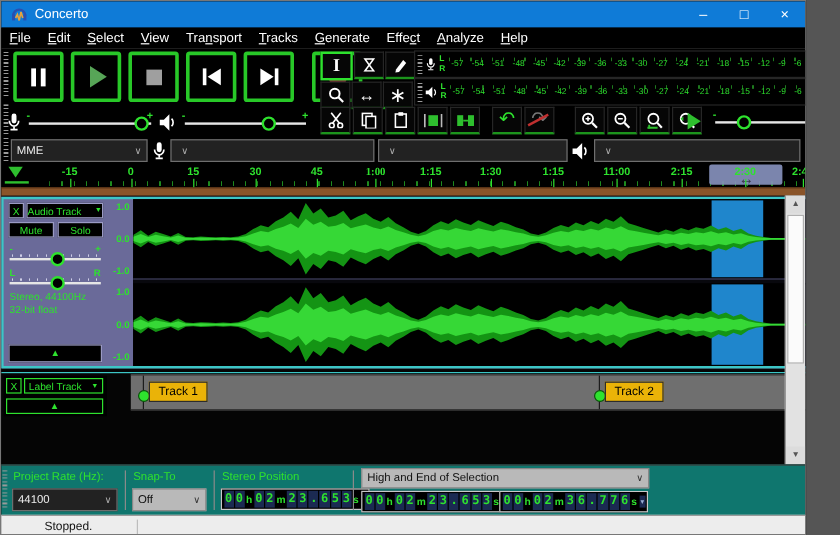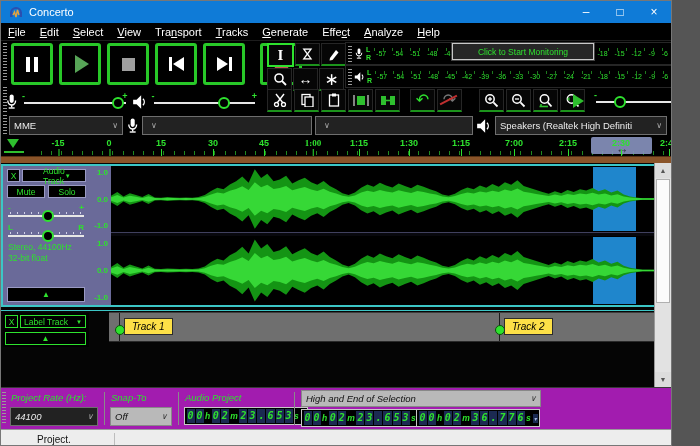--- a/index.html
+++ b/index.html
@@ -73,21 +73,21 @@
   .ruler-pin{position:absolute;left:6px;top:2px;width:0;height:0;border:6px solid transparent;border-bottom:0;border-top:9px solid #2ebf2e;}
   .pin-line{position:absolute;left:3px;top:14px;width:20px;height:2px;background:#2ebf2e;}
   .ruler-sel{position:absolute;top:0;height:17px;background:rgba(134,144,188,0.92);border-radius:2px;z-index:1;display:flex;align-items:flex-end;justify-content:center;}
   .ruler-sel .arrow{color:#3a3a4a;font-size:13px;line-height:10px;letter-spacing:-1px;}
   .ruler-brown{position:absolute;top:19px;left:0;right:0;height:7px;background:#8a5429;border-top:1px solid #553015;}
   
   .track-area{position:absolute;top:162px;left:0;right:0;height:224px;background:#050505;}
   .audio-track{position:absolute;top:1px;left:0;width:681px;height:143px;border:2px solid #3cc6c6;background:#6a6a99;box-sizing:border-box;}
   .tpanel{position:absolute;left:0;top:0;width:86px;height:100%;}
   .gbtn{position:absolute;background:#000;color:#2ee22e;border:1px solid #9a9ac4;font-size:8.5px;display:flex;align-items:center;justify-content:center;box-sizing:border-box;}
-  .tmenu{justify-content:space-between;padding:0 20px;}
+  .tmenu{justify-content:space-between;padding:0 0;}
   .tslider{position:absolute;left:5px;width:76px;height:16px;}
   .tslider .track{position:absolute;left:0;right:0;top:9px;height:2px;background:#e6e6e6;}
   .tslider .ticks{position:absolute;left:2px;right:2px;top:6px;height:2px;background:repeating-linear-gradient(90deg,#cfcfe8 0 1px,transparent 1px 7px);}
   .tslider .end-l{position:absolute;left:0;top:-3px;color:#2ee22e;font-size:8px;font-weight:bold;}
   .tslider .end-r{position:absolute;right:0;top:-3px;color:#2ee22e;font-size:8px;font-weight:bold;}
   .tthumb{position:absolute;left:34px;top:4px;width:8px;height:8px;border:2px solid #2ee22e;border-radius:50%;background:#000;}
   .tinfo{position:absolute;left:5px;color:#2ee22e;font-size:8.5px;white-space:nowrap;}
   .truler{position:absolute;left:86px;top:0;width:22px;height:100%;border-right:1px solid #3a3a55;}
   .truler span{position:absolute;right:3px;color:#2ee22e;font-size:8px;font-weight:bold;}
   .twave{position:absolute;left:108px;top:0;width:569px;height:100%;background:#000;}
@@ -96,28 +96,28 @@
   .ch2{top:70px;height:69px;}
   .wsel{position:absolute;top:1px;bottom:1px;background:#1f86cc;}
   .wave-svg{position:absolute;inset:0;}
   
   .lt-topline{position:absolute;top:147px;left:0;width:681px;height:1px;background:#3cc6c6;}
   .lt-panel{position:absolute;top:150px;left:2px;width:86px;height:34px;background:#000;}
   .lbtn{position:absolute;background:#000;color:#2ee22e;border:1px solid #2ee22e;font-size:8.5px;display:flex;align-items:center;justify-content:center;box-sizing:border-box;}
   .lt-strip{position:absolute;top:149px;left:108px;width:569px;height:28px;background:#6f6f6f;border-top:1px solid #3c3c3c;border-bottom:1px solid #2a2a2a;}
   .lab-stem{position:absolute;top:0;width:1px;height:100%;background:#1c1c1c;}
   .lab-dot{position:absolute;top:12px;width:8px;height:8px;border-radius:50%;background:#2ee22e;border:1px solid #0a520a;}
-  .lab-box{position:absolute;top:5px;height:15px;background:#fde047;border:1px solid #2c2c2c;color:#000;font-size:10px;display:flex;align-items:center;padding:0 7px;white-space:nowrap;font-style:italic;}
+  .lab-box{position:absolute;top:5px;height:15px;background:#eab308;border:1px solid #2c2c2c;color:#000;font-size:10px;display:flex;align-items:center;padding:0 7px;white-space:nowrap;}
   
   .vscroll{position:absolute;right:0;top:0;width:17px;height:100%;background:#e2e2e2;border-left:1px solid #999;box-sizing:border-box;}
   .vs-btn{position:absolute;left:0;width:16px;height:15px;background:#dcdcdc;color:#555;font-size:7px;display:flex;align-items:center;justify-content:center;}
   .vs-up{top:0;} .vs-down{bottom:0;}
   .vs-thumb{position:absolute;left:1px;top:16px;width:14px;height:124px;background:#fbfbfb;border:1px solid #b0b0b0;box-sizing:border-box;}
   
-  .selbar{position:absolute;top:386px;left:0;right:0;height:42px;background:#a21caf;border-top:1px solid #3a3a3a;font-style:italic;}
+  .selbar{position:absolute;top:386px;left:0;right:0;height:42px;background:#0f766e;border-top:1px solid #3a3a3a;}
   .slabel{position:absolute;color:#2ee22e;font-size:9.5px;white-space:nowrap;}
   .sep{position:absolute;top:4px;height:33px;width:1px;background:#8a8a8a;}
   .sel-dd{position:absolute;box-sizing:border-box;}
   .timefield{position:absolute;display:flex;align-items:center;background:#000;border:1px solid #c8c8c8;height:18px;padding:0 1px;box-sizing:border-box;}
   .tcell{background:#1b2a52;color:#2ee22e;font-size:10px;font-weight:bold;padding:0 1px;margin:0 0.5px;font-family:"DejaVu Sans Mono",monospace;line-height:14px;}
   .tunit{color:#2ee22e;font-size:8.5px;padding:0 1px;font-weight:bold;}
   .tchev{background:#1b2a52;color:#9ab0d8;font-size:6px;padding:1px 1px;margin-left:1px;}
   
   .statusbar{position:absolute;top:428px;left:0;right:0;height:18px;background:#ededed;border-top:1px solid #9a9a9a;color:#111;font-size:10px;display:flex;align-items:center;}
   .statusbar .txt{margin-left:36px;}
@@ -246,21 +246,20 @@
           <span class="mnum">-24</span>
           <span class="mnum">-21</span>
           <span class="mnum">-18</span>
           <span class="mnum">-15</span>
           <span class="mnum">-12</span>
           <span class="mnum">-9</span>
           <span class="mnum">-6</span>
           <span class="mnum">-3</span>
           <span class="mnum">0</span>
         </div>
-      <div class="monitor-overlay">Click to Start Monitoring</div>
     </div>
 
     <div class="meter play">
       <div class="m-grip"></div>
       <span class="wicon">
         <svg width="11" height="12" viewBox="0 0 14 14">
             <polygon points="1,5 4,5 8,1 8,13 4,9 1,9" fill="#fff"></polygon>
             <path d="M10 4 a4 4 0 0 1 0 6" stroke="#fff" stroke-width="1.3" fill="none"></path>
           </svg>
       </span>
@@ -427,21 +426,20 @@
       <div class="dd" style="width:148px">
         <span class="chev">∨</span>
       </div>
       <span class="wicon">
         <svg width="16" height="16" viewBox="0 0 14 14">
             <polygon points="1,5 4,5 8,1 8,13 4,9 1,9" fill="#fff"></polygon>
             <path d="M9.6 4.2 a4 4 0 0 1 0 5.6" stroke="#fff" stroke-width="1.2" fill="none"></path>
           </svg>
       </span>
       <div class="dd" style="width:162px">
-        <span>Speakers (Realtek High Definiti</span>
         <span class="chev">∨</span>
       </div>
     </div>
   </div>
 
   <div class="ruler">
     <div class="ruler-pin"></div>
     <div class="pin-line"></div>
     <div class="ruler-sel" id="ruler-selection" style="left: 590px; width: 61px;">
       <span class="arrow">↔</span>
@@ -449,21 +447,21 @@
     <div class="ruler-labels" id="ruler-labels">
         <span style="left: 57px;">-15</span>
         <span style="left: 108px;">0</span>
         <span style="left: 160px;">15</span>
         <span style="left: 212px;">30</span>
         <span style="left: 263px;">45</span>
         <span style="left: 312px; font-family: Liberation Serif, serif;">1:00</span>
         <span style="left: 358px;">1:15</span>
         <span style="left: 408px;">1:30</span>
         <span style="left: 460px;">1:15</span>
-        <span style="left: 513px;">7:00</span>
+        <span style="left: 513px;">11:00</span>
         <span style="left: 567px;">2:15</span>
         <span style="left: 620px;">2:30</span>
         <span style="left: 668px;">2:45</span>
       </div>
     <div class="ruler-ticks"></div>
     <div class="ruler-brown"></div>
   </div>
 
   <div class="track-area">
 
@@ -557,21 +555,21 @@
       <span>44100</span>
       <span class="chev">∨</span>
     </div>
     <div class="sep" style="left:103px;"></div>
     <span class="slabel" style="left:110px;top:4px;">Snap-To</span>
     <div class="dd dd-light sel-dd" style="left:109px;top:19px;width:62px;height:19px;">
       <span>Off</span>
       <span class="chev">∨</span>
     </div>
     <div class="sep" style="left:177px;"></div>
-    <span class="slabel" style="left:184px;top:4px;">Audio Project</span>
+    <span class="slabel" style="left:184px;top:4px;">Stereo Position</span>
     <div class="timefield" style="left:183px;top:19px;">
         <span class="tcell">0</span>
         <span class="tcell">0</span>
         <span class="tunit">h</span>
         <span class="tcell">0</span>
         <span class="tcell">2</span>
         <span class="tunit">m</span>
         <span class="tcell">2</span>
         <span class="tcell">3</span>
         <span class="tcell">.</span>
@@ -614,17 +612,17 @@
         <span class="tcell">.</span>
         <span class="tcell">7</span>
         <span class="tcell">7</span>
         <span class="tcell">6</span>
         <span class="tunit">s</span>
         <span class="tchev">▾</span>
       </div>
   </div>
 
   <div class="statusbar">
-    <span class="txt">Project.</span>
+    <span class="txt">Stopped.</span>
     <div class="status-sep"></div>
   </div>
 
 </div>
 
 </body></html>

